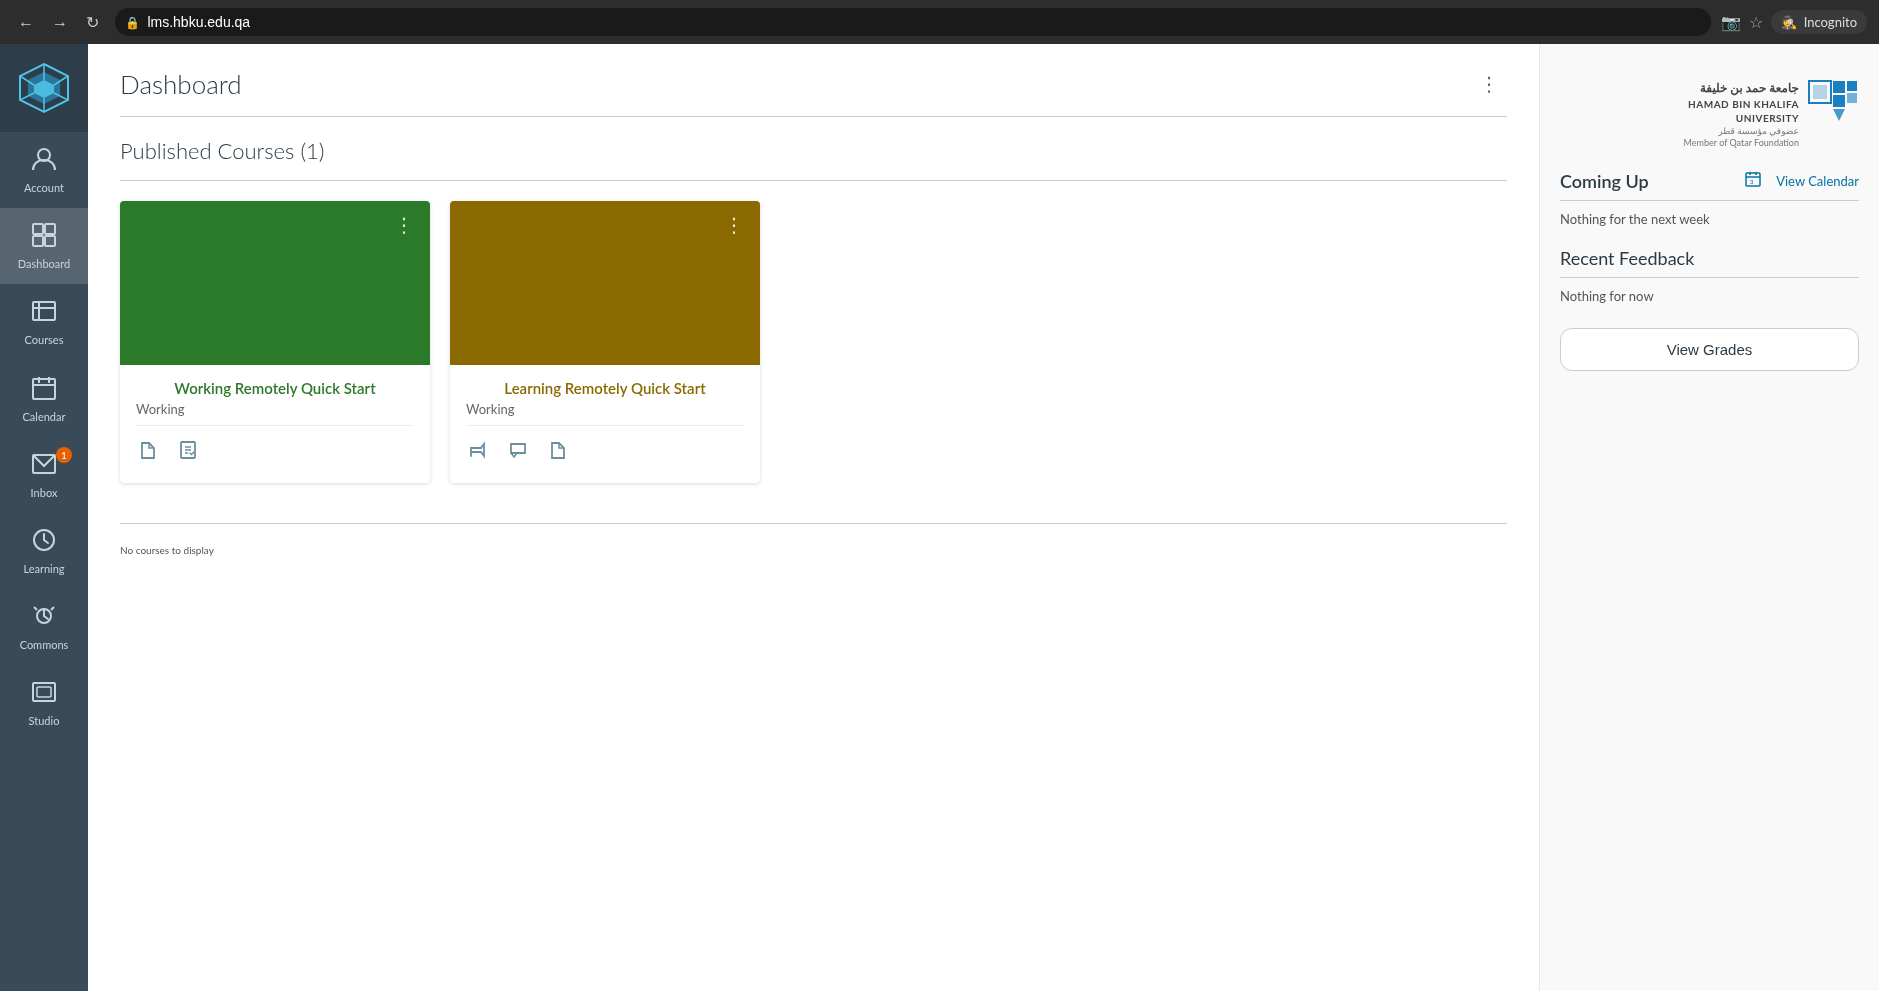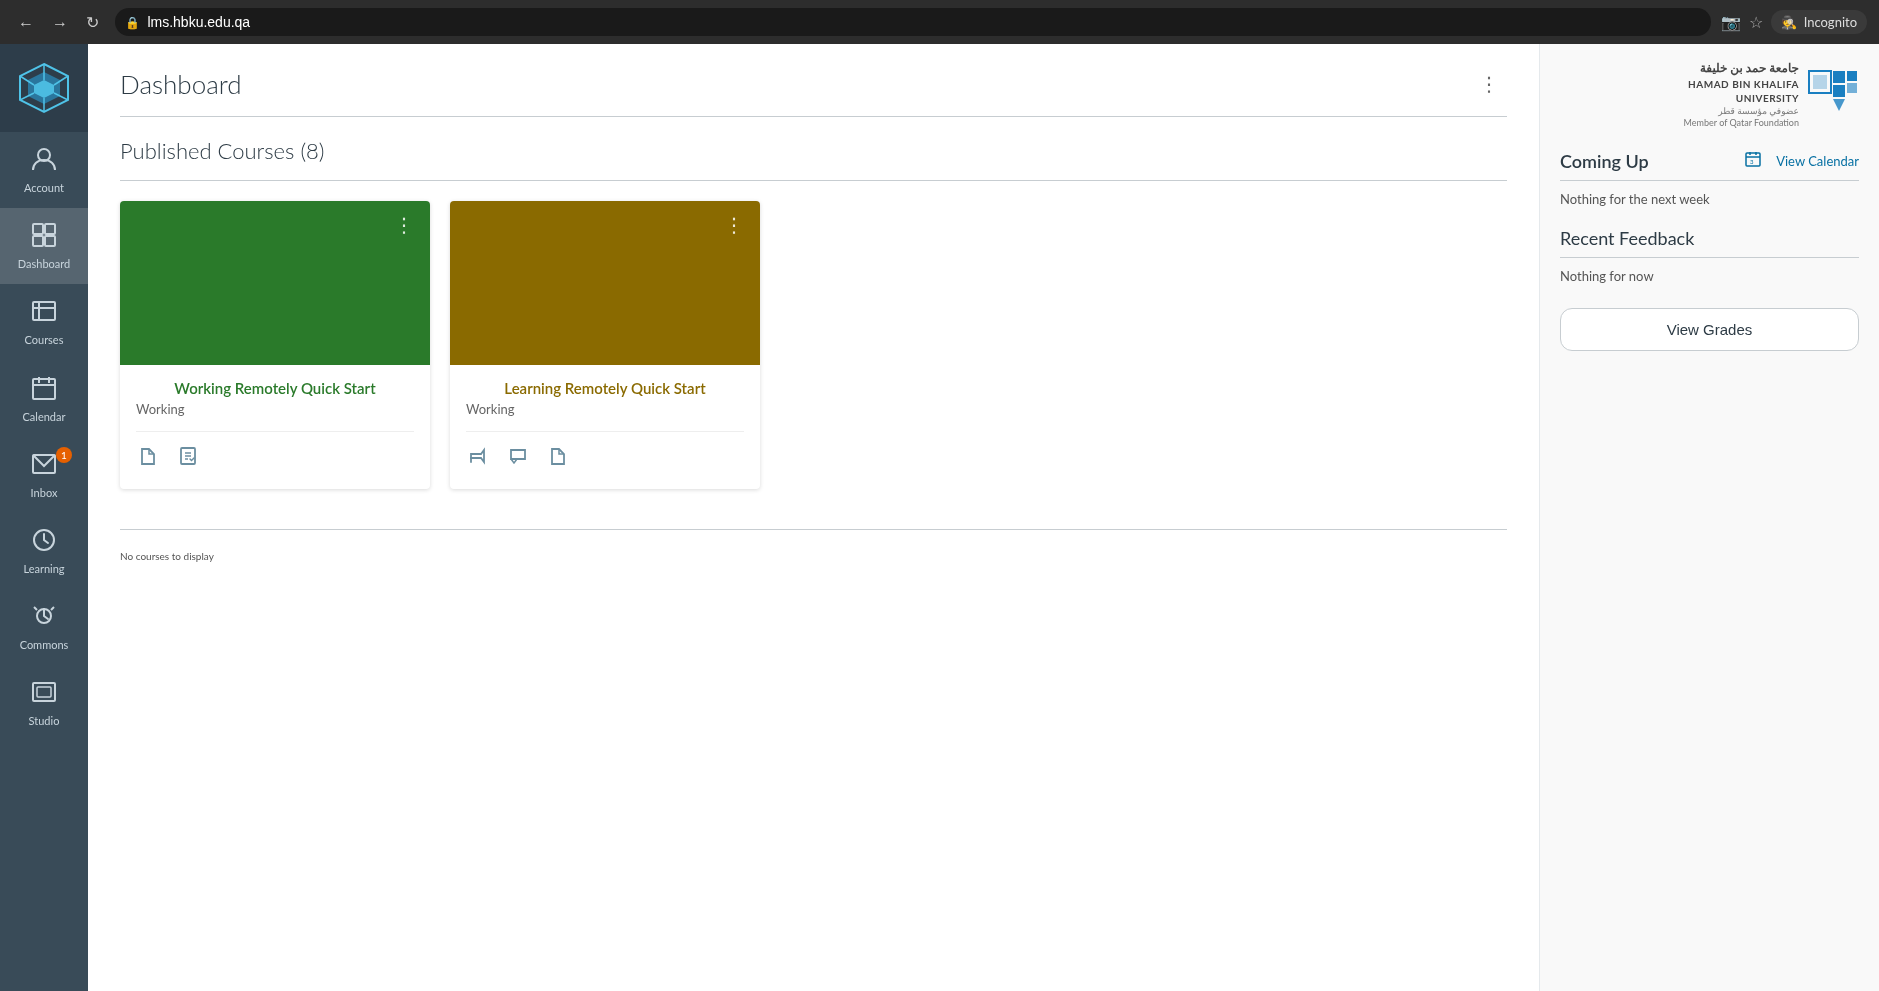--- a/index.html
+++ b/index.html
@@ -174,21 +174,21 @@
     .card-menu-btn {
       background: none; border: none; cursor: pointer;
       color: rgba(255,255,255,0.85); font-size: 20px; padding: 2px 4px;
       line-height: 1;
     }
 
     .card-body { padding: 14px 16px 16px; }
     .card-title { font-size: 15px; font-weight: 600; margin-bottom: 4px; text-align: center; }
     .card-title.green { color: #2a7a2a; }
     .card-title.brown { color: #8a6a00; }
-    .card-subtitle { font-size: 13px; color: #666; margin-bottom: 14px; }
+    .card-subtitle { font-size: 13px; color: #666; margin-bottom: 8px; }
 
     .card-icons {
       display: flex; gap: 16px; align-items: center;
       border-top: 1px solid #eee; padding-top: 12px;
     }
     .card-icon-btn {
       background: none; border: none; cursor: pointer;
       color: #6b8ea0; font-size: 18px; padding: 2px;
     }
 
@@ -384,21 +384,21 @@
     <div class="content-wrapper">
 
       <div class="center-area">
 
         <div class="dashboard-header">
           <h1 class="dashboard-title">Dashboard</h1>
           <button class="menu-dots">⋮</button>
         </div>
         <hr class="section-divider">
 
-        <h2 class="section-title">Published Courses (8)</h2>
+        <h2 class="section-title">Published Courses (1)</h2>
         <hr class="section-divider">
 
         <div class="courses-grid">
 
           <div class="course-card">
             <div class="card-header green">
               <button class="card-menu-btn">⋮</button>
             </div>
             <div class="card-body">
               <div class="card-title green">Working Remotely Quick Start</div>
@@ -459,21 +459,21 @@
         <p class="no-courses">No courses to display</p>
 
       </div>
 
       <div class="right-sidebar">
 
         
         <div class="university-logo-area">
           <div class="uni-logo">
             <div class="uni-logo-text">
-              <div style="font-weight:bold;font-size:12px;text-align:right;">جامعة حمد بن خليفة</div>
+              <div style="font-weight:bold;font-size:12px;text-align:right;margin-top:20px;">جامعة حمد بن خليفة</div>
               <div style="font-weight:bold;font-size:10px;text-align:right;letter-spacing:0.5px;">HAMAD BIN KHALIFA<br>UNIVERSITY</div>
               <div style="font-size:9px;color:#777;text-align:right;">عضوفي مؤسسة قطر<br>Member of Qatar Foundation</div>
             </div>
             <svg class="uni-logo-icon" viewBox="0 0 52 52" fill="none" xmlns="http://www.w3.org/2000/svg">
 
               <rect x="26" y="2" width="12" height="12" fill="#1a7fc1"></rect>
               <rect x="40" y="2" width="10" height="10" fill="#1a7fc1"></rect>
               <rect x="26" y="16" width="12" height="12" fill="#1a7fc1"></rect>
               <rect x="40" y="14" width="10" height="10" fill="#1a7fc1" opacity="0.6"></rect>
               <rect x="2" y="2" width="22" height="22" fill="none" stroke="#1a7fc1" stroke-width="2"></rect>

